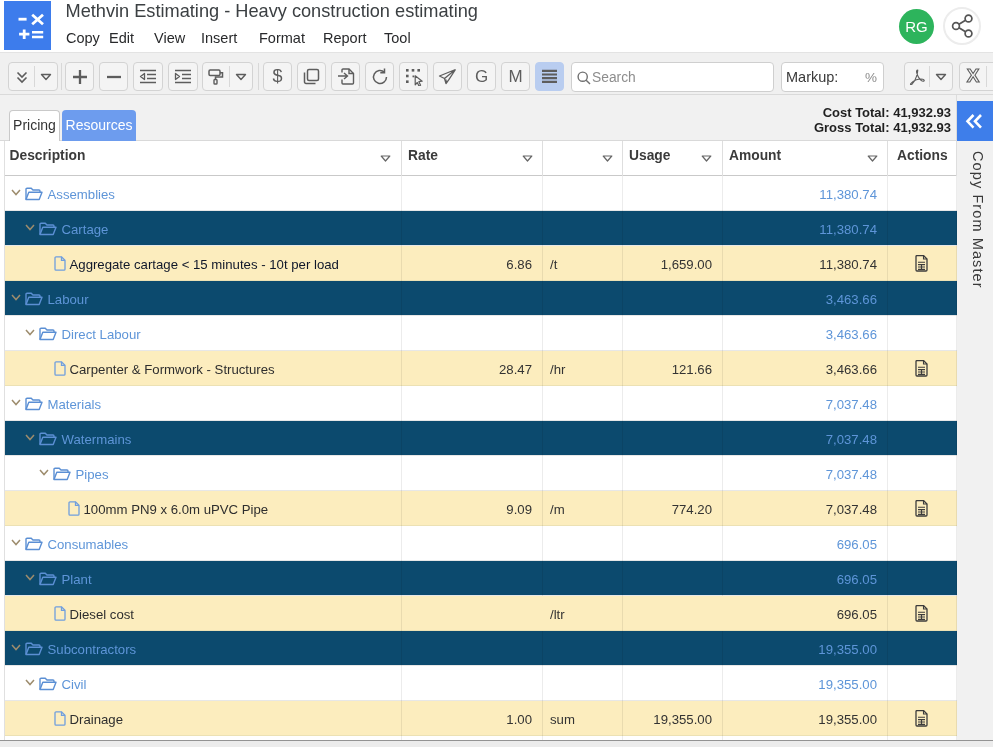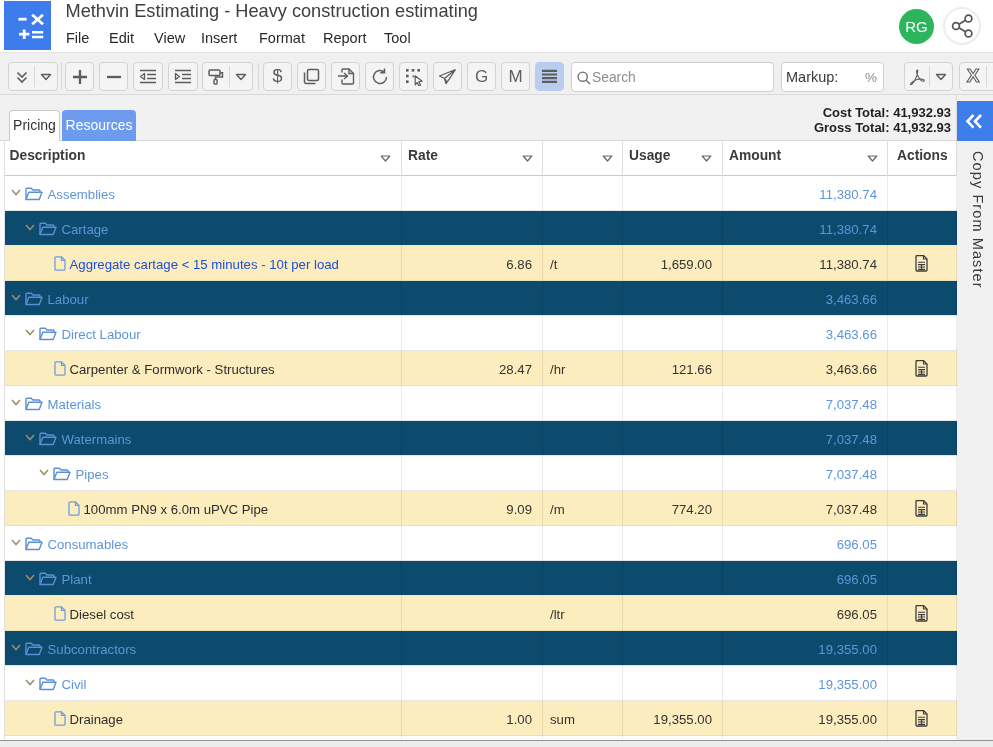--- a/index.html
+++ b/index.html
@@ -77,21 +77,21 @@
   <div class="abs" id="topbar"></div>
   <div class="abs" id="logo">
       <svg width="47" height="49" viewBox="0 0 47 49">
 <path d="M14.5 18.2 H22.6" stroke="#fff" stroke-width="2.8"></path>
 <path d="M28.2 13.7 L39 23.2 M39 13.7 L28.2 23.2" stroke="#fff" stroke-width="2.8"></path>
 <path d="M20.2 28.4 V38.1 M15.1 33.2 H25.4" stroke="#fff" stroke-width="2.8"></path>
 <path d="M28 31.2 H39.2 M28 36 H39.2" stroke="#fff" stroke-width="2.6"></path>
 </svg>
     </div>
   <div class="abs" id="title">Methvin Estimating - Heavy construction estimating</div>
-  <span class="abs menuitem" style="left:66px;">File</span>
+  <span class="abs menuitem" style="left:66px;">Copy</span>
   <span class="abs menuitem" style="left:109px;">Edit</span>
   <span class="abs menuitem" style="left:154px;">View</span>
   <span class="abs menuitem" style="left:201px;">Insert</span>
   <span class="abs menuitem" style="left:259px;">Format</span>
   <span class="abs menuitem" style="left:323px;">Report</span>
   <span class="abs menuitem" style="left:384px;">Tool</span>
   <div class="abs" id="avatar">RG</div>
   <div class="abs" id="sharebtn">
       <svg width="34" height="34" viewBox="0 0 34 34" style="position:absolute;left:0;top:0;">
 <circle cx="11" cy="17" r="3.4" fill="none" stroke="#555" stroke-width="1.7"></circle>
@@ -371,21 +371,21 @@
         <div class="cell " style="left:883px;width:69px;"></div>
       </div>
 <div class="row row-y" style="top:105px;">
         <div class="cell " style="left:0px;width:397px;">
           <span class="abs" style="left:48.5px;top:10px;">
             <svg width="12" height="15" viewBox="0 0 12 15">
               <path d="M1 1.8 a1 1 0 0 1 1 -1 H7.5 L11 4.3 V13.2 a1 1 0 0 1 -1 1 H2 a1 1 0 0 1 -1 -1 Z" fill="none" stroke="#6f9ede" stroke-width="1.3"></path>
               <path d="M7.5 0.8 V4.3 H11" fill="none" stroke="#6f9ede" stroke-width="1.3"></path>
             </svg>
           </span>
-          <span class="treelbl" style="left:64.5px;color:#1d4ed8;">Aggregate cartage &lt; 15 minutes - 10t per load</span>
+          <span class="treelbl" style="left:64.5px;color:#0f172a;">Aggregate cartage &lt; 15 minutes - 10t per load</span>
         </div>
         <div class="cell " style="left:397px;width:141px;">
           <span class="abs" style="right:10px;">6.86</span>
         </div>
         <div class="cell " style="left:538px;width:80px;">
           <span class="abs" style="left:7px;">/t</span>
         </div>
         <div class="cell " style="left:618px;width:100px;">
           <span class="abs" style="right:10px;">1,659.00</span>
         </div>

